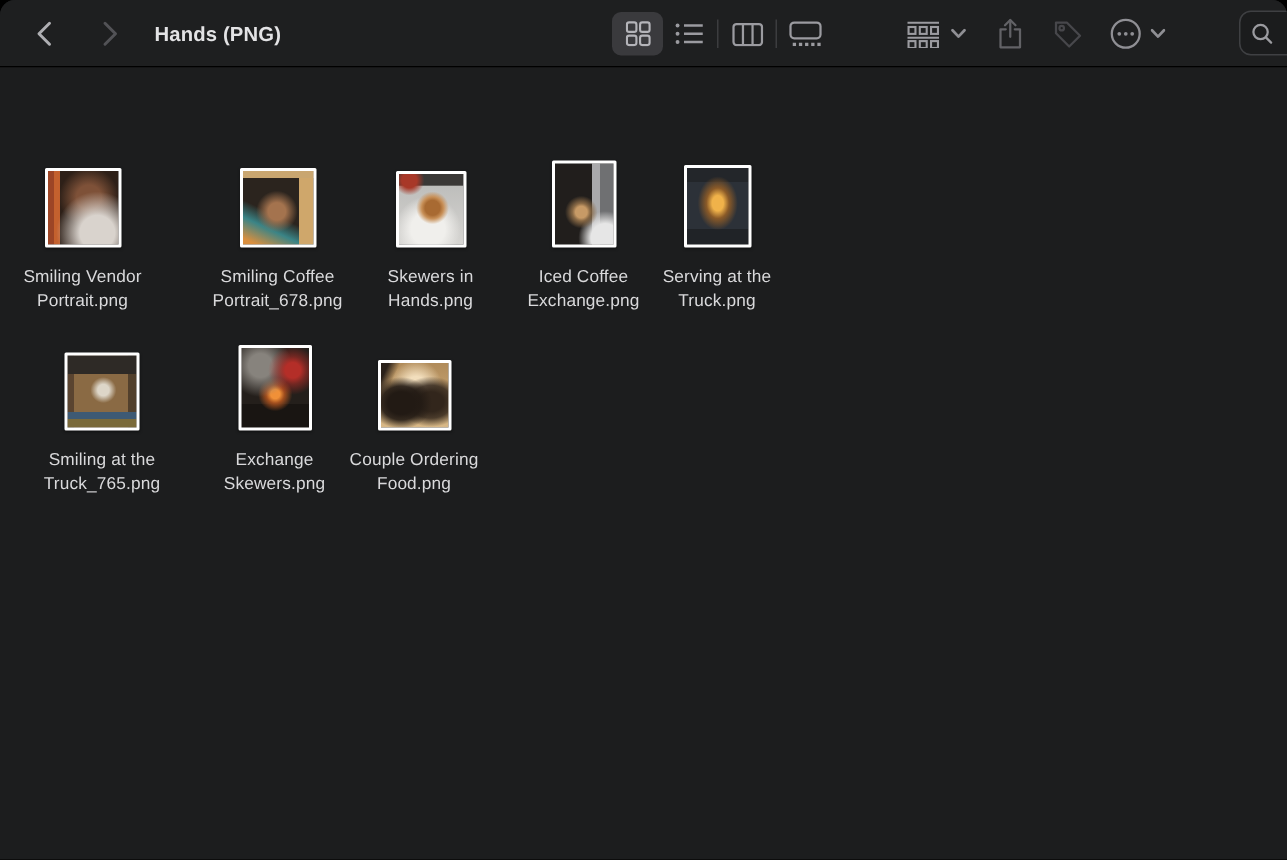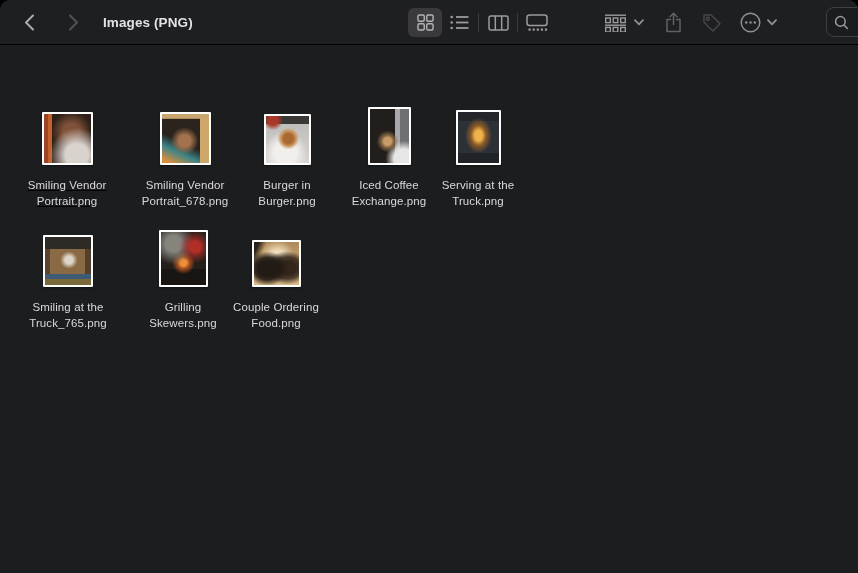--- a/index.html
+++ b/index.html
@@ -130,21 +130,21 @@
       </button>
       <button class="tb-btn nav-btn">
         <span>
           <svg width="11" height="17" viewBox="0 0 11 17">
               <path d="M2 1.5 L9 8.5 L2 15.5" fill="none" stroke="#525256" stroke-width="2" stroke-linecap="round" stroke-linejoin="round"></path>
             </svg>
         </span>
       </button>
     </div>
 
-    <div class="window-title">Images (PNG)</div>
+    <div class="window-title">Hands (PNG)</div>
 
     <div class="view-switcher">
       <button class="tb-btn view-btn selected">
         <span>
           <svg width="17" height="17" viewBox="0 0 18 18" fill="none" stroke="#b4b4b9" stroke-width="1.5">
             <rect x="1" y="1" width="6.7" height="6.7" rx="1.6"></rect>
               <rect x="10.3" y="1" width="6.7" height="6.7" rx="1.6"></rect>
             <rect x="1" y="10.3" width="6.7" height="6.7" rx="1.6"></rect>
               <rect x="10.3" y="10.3" width="6.7" height="6.7" rx="1.6"></rect>
           </svg>
@@ -253,39 +253,39 @@
             <line x1="10.6" y1="10.6" x2="14.3" y2="14.3" stroke="#9b9ba0" stroke-width="1.6" stroke-linecap="round"></line>
           </svg>
       </span>
       <input class="search-input" type="text" value="" style="">
     </div>
 
   </div>
 
   <div class="content">
 
-    <div class="file-item" style="left:12px; top:62px;text-decoration:underline;">
+    <div class="file-item" style="left:0; top:62px;">
       <div class="thumb-area">
           <div class="thumb t1" style="--tw:51px;--th:53px;"></div>
         </div>
       <div class="file-label">Smiling Vendor Portrait.png</div>
     </div>
 
     <div class="file-item" style="left:130px; top:62px;">
       <div class="thumb-area">
           <div class="thumb t2" style="--tw:51px;--th:53px;"></div>
         </div>
-      <div class="file-label">Smiling Vendor Portrait_678.png</div>
+      <div class="file-label">Smiling Coffee Portrait_678.png</div>
     </div>
 
     <div class="file-item" style="left:232px; top:62px;">
       <div class="thumb-area">
           <div class="thumb t3" style="--tw:47px;--th:51px;"></div>
         </div>
-      <div class="file-label">Burger in Burger.png</div>
+      <div class="file-label">Skewers in Hands.png</div>
     </div>
 
     <div class="file-item" style="left:334px; top:62px;">
       <div class="thumb-area">
           <div class="thumb t4" style="--tw:43px;--th:58px;"></div>
         </div>
       <div class="file-label">Iced Coffee Exchange.png</div>
     </div>
 
     <div class="file-item" style="left:423px; top:62px;">
@@ -299,21 +299,21 @@
       <div class="thumb-area">
           <div class="thumb t6" style="--tw:50px;--th:52px;"></div>
         </div>
       <div class="file-label">Smiling at the Truck_765.png</div>
     </div>
 
     <div class="file-item" style="left:128px; top:184px;">
       <div class="thumb-area">
           <div class="thumb t7" style="--tw:49px;--th:57px;"></div>
         </div>
-      <div class="file-label">Grilling Skewers.png</div>
+      <div class="file-label">Exchange Skewers.png</div>
     </div>
 
     <div class="file-item" style="left:221px; top:184px;">
       <div class="thumb-area">
           <div class="thumb t8" style="--tw:49px;--th:47px;"></div>
         </div>
       <div class="file-label">Couple Ordering Food.png</div>
     </div>
 
   </div>

